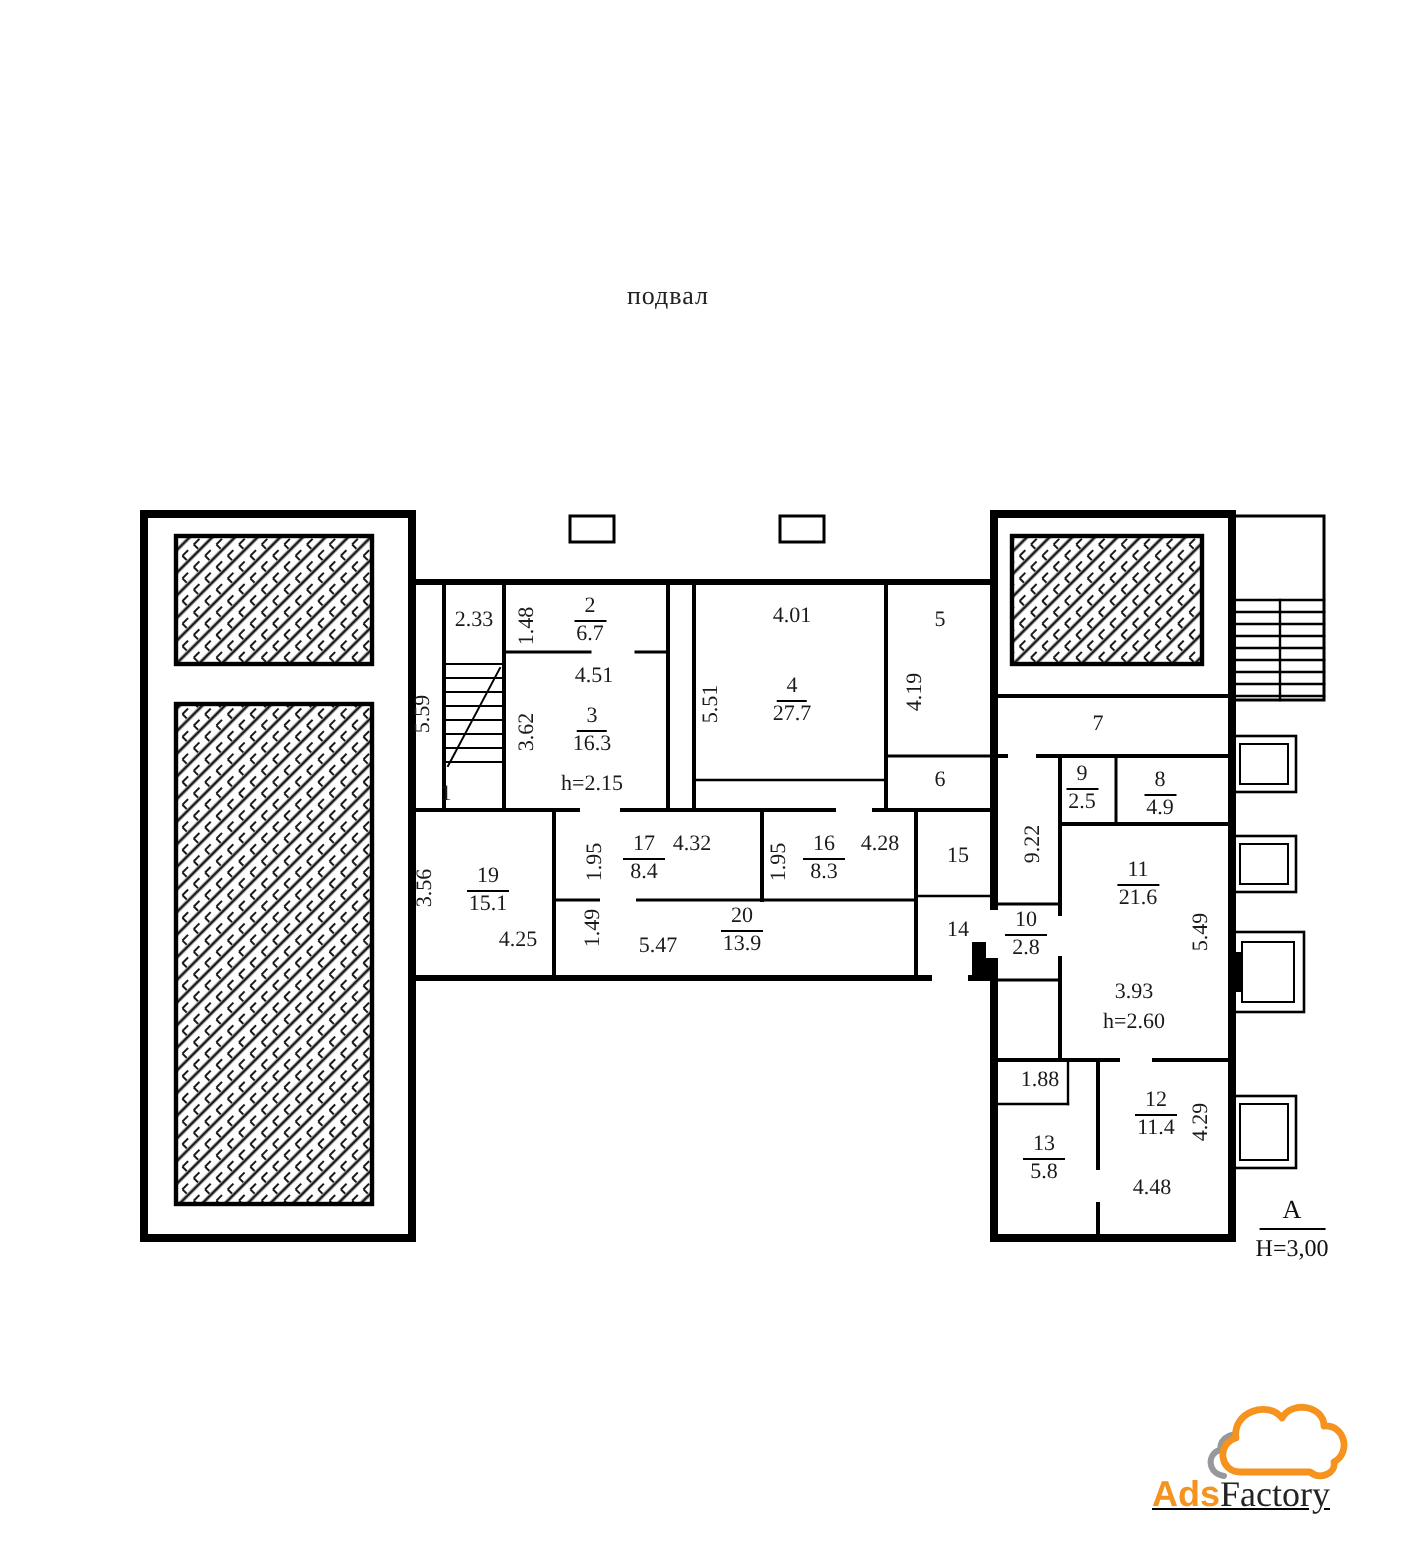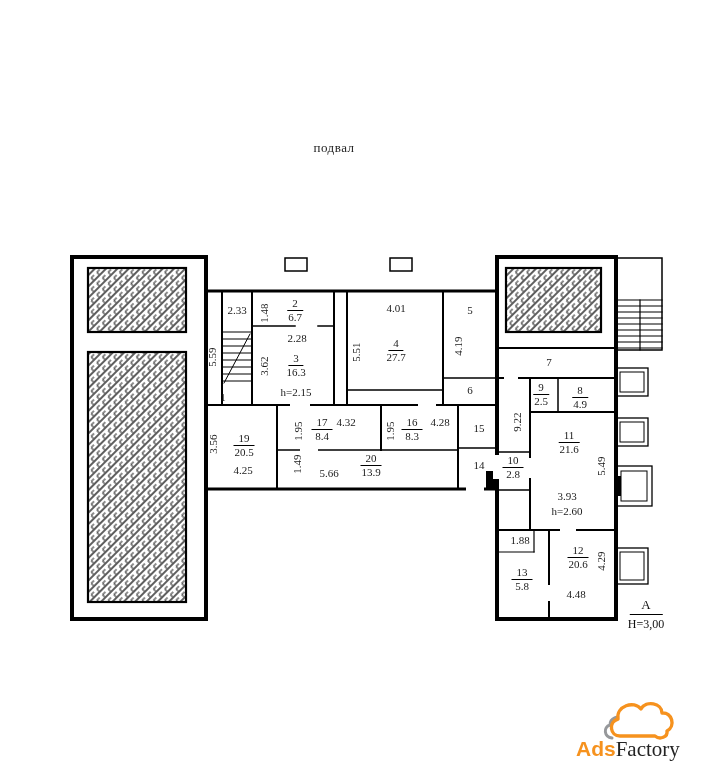--- a/index.html
+++ b/index.html
@@ -16,21 +16,21 @@
   .frac .area{display:block;}
   .title{position:absolute;left:334px;top:140px;font-size:13px;color:#222;
          transform:translateX(-50%);letter-spacing:.5px;}
   .section{position:absolute;left:646px;top:597px;text-align:center;font-size:12px;
            color:#111;transform:translateX(-50%);}
   .section .letter{display:inline-block;padding:0 12px 1px;border-bottom:1.5px solid #000;
                    font-size:13px;}
   .section .elev{display:block;margin-top:2px;white-space:nowrap;}
   .wm{position:absolute;left:570px;top:690px;width:133px;height:80px;}
   .wm-cloud{position:absolute;left:32px;top:4px;}
-  .wm-text{position:absolute;left:6px;top:48px;font-size:21px;white-space:nowrap;line-height:1;}
+  .wm-text{position:absolute;left:6px;top:48px;font-size:18px;white-space:nowrap;line-height:1;text-decoration:underline;}
   .wm-text .ads{color:#f6921e;font-family:"Liberation Sans",sans-serif;font-weight:bold;}
   .wm-text .factory{color:#232323;font-family:"Liberation Serif",serif;}
 </style>
 </head>
 <body>
 
 <div id="screen">
 
   <svg class="plan" width="703" height="773" viewBox="0 0 703 773">
     <defs>
@@ -176,63 +176,63 @@
   <div class="frac" style="left:513px;top:454px">
     <span class="num">10</span>
     <span class="area">2.8</span>
   </div>
   <div class="frac" style="left:569px;top:429px">
     <span class="num">11</span>
     <span class="area">21.6</span>
   </div>
   <div class="frac" style="left:578px;top:544px">
     <span class="num">12</span>
-    <span class="area">20.6</span>
+    <span class="area">11.4</span>
   </div>
   <div class="frac" style="left:522px;top:566px">
     <span class="num">13</span>
     <span class="area">5.8</span>
   </div>
   <div class="frac" style="left:412px;top:416px">
     <span class="num">16</span>
     <span class="area">8.3</span>
   </div>
   <div class="frac" style="left:322px;top:416px">
     <span class="num">17</span>
     <span class="area">8.4</span>
   </div>
   <div class="frac" style="left:371px;top:452px">
     <span class="num">20</span>
     <span class="area">13.9</span>
   </div>
   <div class="frac" style="left:244px;top:432px">
     <span class="num">19</span>
-    <span class="area">20.5</span>
+    <span class="area">15.1</span>
   </div>
 
   <div class="lbl" style="left:223px;top:392px">1</div>
   <div class="lbl" style="left:470px;top:305px">5</div>
   <div class="lbl" style="left:470px;top:385px">6</div>
   <div class="lbl" style="left:549px;top:357px">7</div>
   <div class="lbl" style="left:479px;top:460px">14</div>
   <div class="lbl" style="left:479px;top:423px">15</div>
 
   <div class="lbl" style="left:296px;top:387px">h=2.15</div>
   <div class="lbl" style="left:567px;top:491px">3.93</div>
   <div class="lbl" style="left:567px;top:506px">h=2.60</div>
   <div class="lbl" style="left:576px;top:589px">4.48</div>
 
   <div class="lbl" style="left:237px;top:305px">2.33</div>
-  <div class="lbl" style="left:297px;top:333px">2.28</div>
+  <div class="lbl" style="left:297px;top:333px">4.51</div>
   <div class="lbl" style="left:396px;top:303px">4.01</div>
   <div class="lbl" style="left:520px;top:535px">1.88</div>
   <div class="lbl" style="left:440px;top:417px">4.28</div>
   <div class="lbl" style="left:346px;top:417px">4.32</div>
-  <div class="lbl" style="left:329px;top:468px">5.66</div>
-  <div class="lbl" style="left:243px;top:465px">4.25</div>
+  <div class="lbl" style="left:329px;top:468px">5.47</div>
+  <div class="lbl" style="left:259px;top:465px">4.25</div>
 
   <div class="lbl vlbl" style="left:212px;top:357px">5.59</div>
   <div class="lbl vlbl" style="left:264px;top:313px">1.48</div>
   <div class="lbl vlbl" style="left:264px;top:366px">3.62</div>
   <div class="lbl vlbl" style="left:356px;top:352px">5.51</div>
   <div class="lbl vlbl" style="left:458px;top:346px">4.19</div>
   <div class="lbl vlbl" style="left:517px;top:422px">9.22</div>
   <div class="lbl vlbl" style="left:601px;top:466px">5.49</div>
   <div class="lbl vlbl" style="left:601px;top:561px">4.29</div>
   <div class="lbl vlbl" style="left:390px;top:431px">1.95</div>

